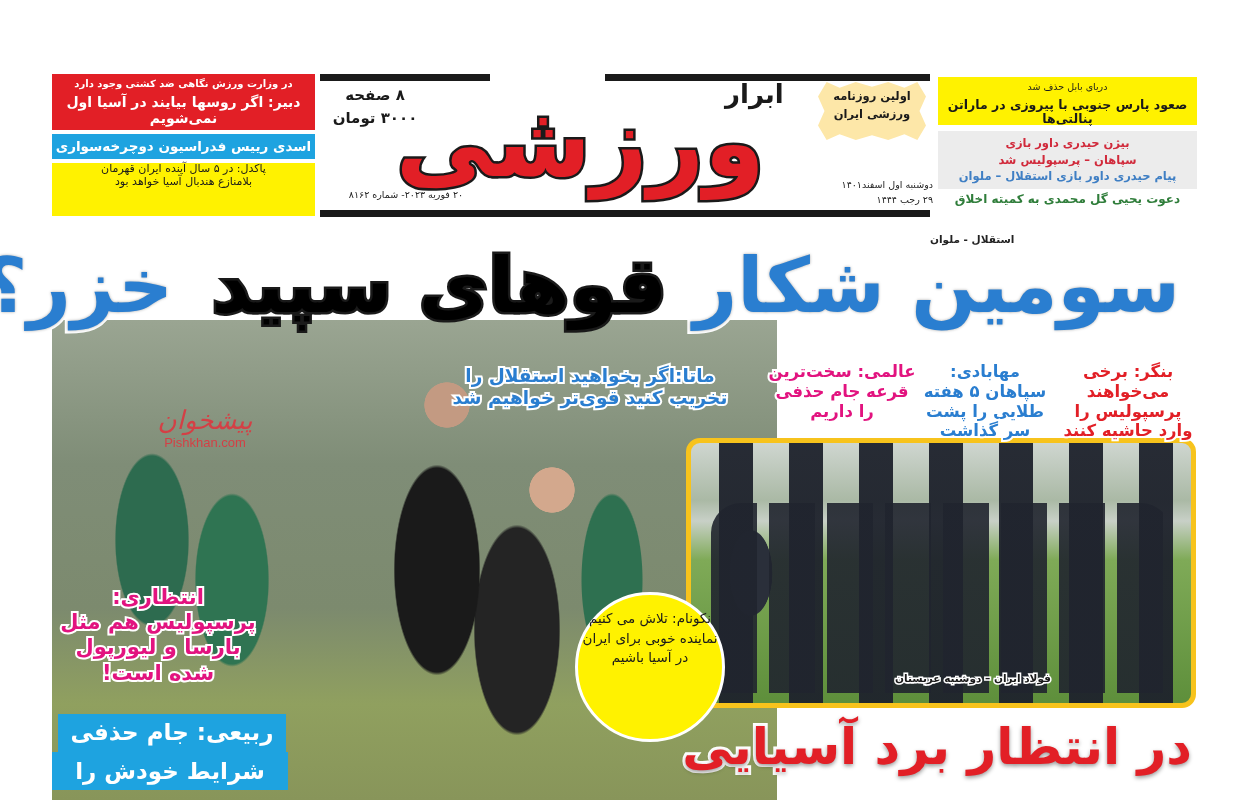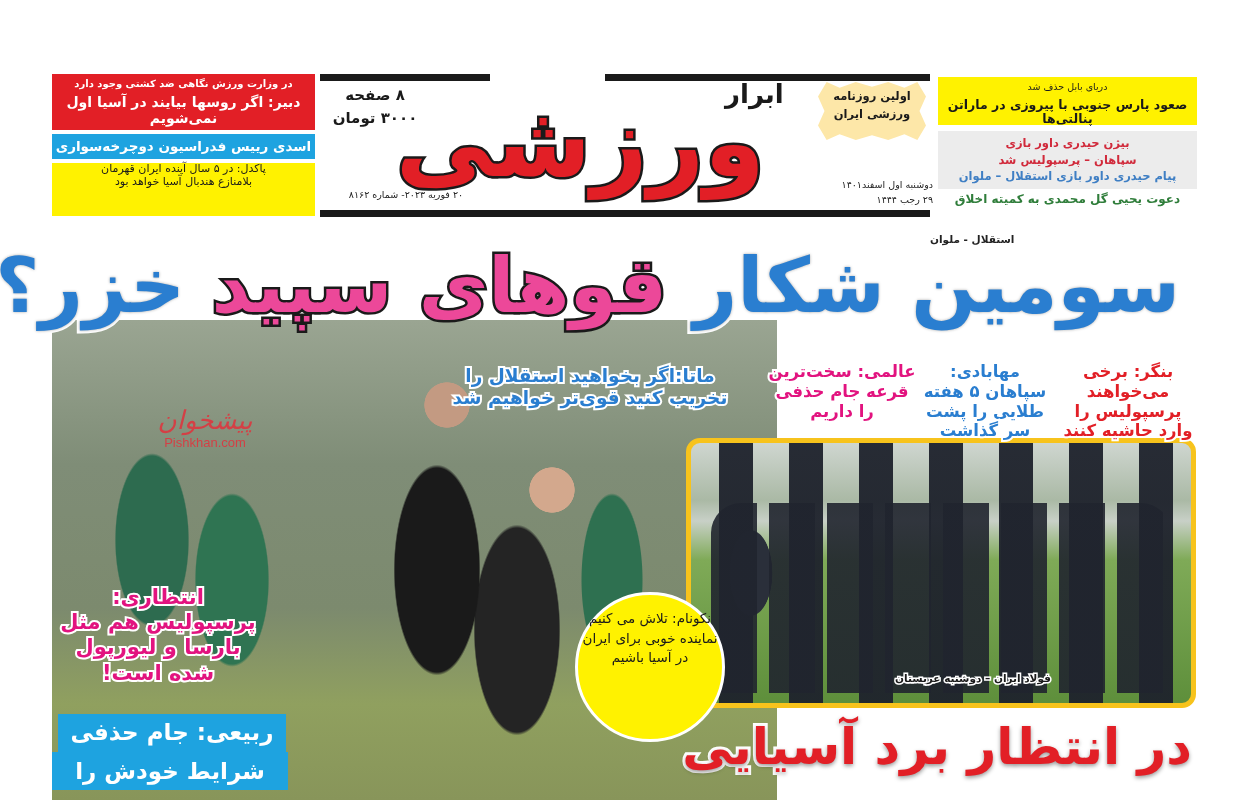--- a/index.html
+++ b/index.html
@@ -29,21 +29,21 @@
   .yellow-right .kick { font-size: 9.5px; font-weight: normal; }
   .yellow-right .head { font-size: 12.5px; margin-top: 5px; }
   .grey-right { left: 938px; top: 131px; width: 259px; height: 58px; background: #ececec; padding-top: 4px; font-weight: bold; font-size: 11.5px; line-height: 1.45; }
   .grey-right .l1, .grey-right .l2 { color: #d12a3b; }
   .grey-right .l3 { color: #3f7fc4; }
   .green-right { left: 938px; top: 193px; width: 259px; color: #2f7d3a; font-size: 12px; }
 
   
   .supertitle { left: 930px; top: 233px; font-size: 10.5px; color: #222; font-weight: bold; }
   .hl-blue { color: #2a7ed0; -webkit-text-stroke: 6px #ffffff; paint-order: stroke fill; text-shadow: 0 0 3px rgba(0,0,0,.35); }
-  .hl-white { color: #ec4899; -webkit-text-stroke: 5px #1a1a1a; paint-order: stroke fill; }
+  .hl-white { color: #000000; -webkit-text-stroke: 5px #1a1a1a; paint-order: stroke fill; margin-left: 12px; }
   .headline { left: 90px; top: 238px; width: 1090px; height: 96px; font-size: 76px; font-weight: 900; line-height: 96px; text-align: center; white-space: nowrap; letter-spacing: -1px; }
 
   
   .photo-main { left: 52px; top: 320px; width: 725px; height: 480px; overflow: hidden;
     background:
       radial-gradient(ellipse 70px 170px at 385px 250px, #1a1a1a 60%, transparent 62%),
       radial-gradient(ellipse 70px 170px at 465px 310px, #242424 60%, transparent 62%),
       radial-gradient(circle 28px at 395px 85px, #c39a82 80%, transparent 82%),
       radial-gradient(circle 28px at 500px 170px, #d3a88d 80%, transparent 82%),
       radial-gradient(ellipse 60px 140px at 100px 220px, #2d6b4f 60%, transparent 62%),

